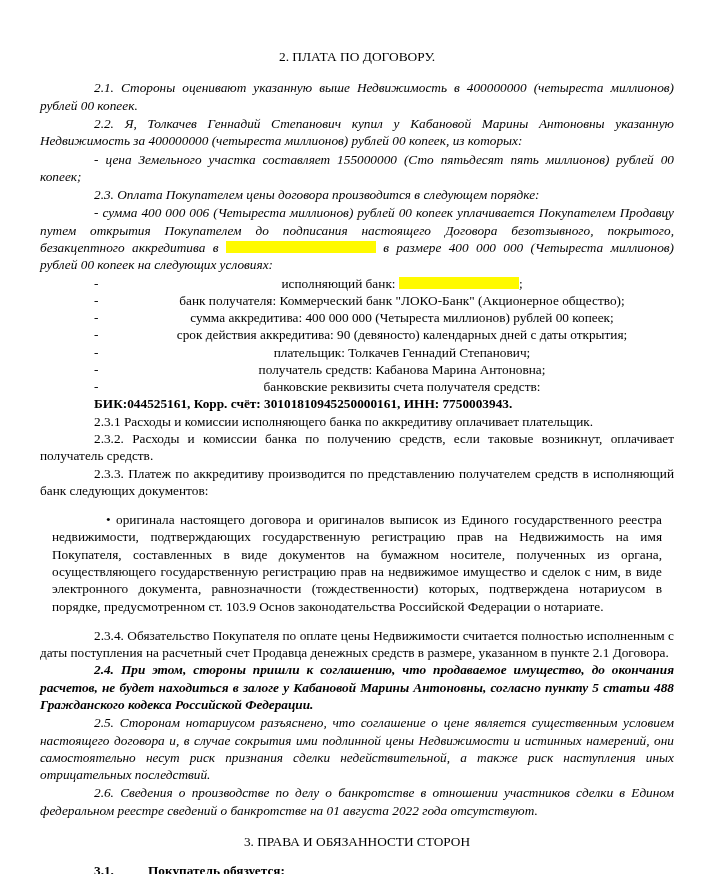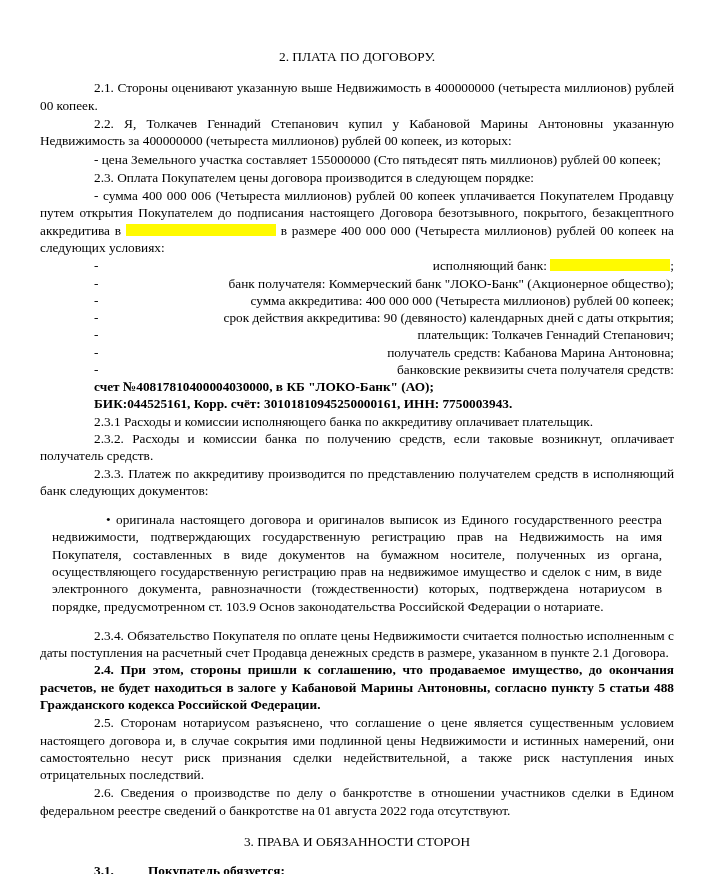--- a/index.html
+++ b/index.html
@@ -28,20 +28,21 @@
     margin: 8px 0 14px 0;
     font-size: 13.4px;
   }
   p.para {
     margin: 0 0 1px 0;
     text-align: justify;
     text-indent: 0;
   }
   p.indent {
     text-indent: 54px;
+    font-style: italic;
   }
   .bold { font-weight: bold; }
   .hl {
     background: #fffa00;
     display: inline-block;
     min-width: 150px;
     height: 12px;
     vertical-align: -1px;
   }
   .hl.short { min-width: 120px; }
@@ -51,21 +52,21 @@
   }
   .list-dash .dash {
     width: 90px;
     flex: 0 0 90px;
     text-align: left;
     padding-left: 54px;
     box-sizing: border-box;
   }
   .list-dash .txt {
     flex: 1 1 auto;
-    text-align: right;
+    text-align: center;
   }
   .acct-line {
     font-weight: bold;
     margin: 0;
     padding-left: 54px;
   }
   .sub-num {
     text-align: justify;
     margin: 0;
     text-indent: 54px;
@@ -139,21 +140,20 @@
   <div class="list-dash">
     <span class="dash">-</span>
     <span class="txt">получатель средств: Кабанова Марина Антоновна;</span>
   </div>
 
   <div class="list-dash">
     <span class="dash">-</span>
     <span class="txt">банковские реквизиты счета получателя средств:</span>
   </div>
 
-  <p class="acct-line">счет №40817810400004030000, в КБ "ЛОКО-Банк" (АО);</p>
   <p class="acct-line">БИК:044525161, Корр. счёт: 30101810945250000161, ИНН: 7750003943.</p>
 
   <p class="sub-num">2.3.1      Расходы и комиссии исполняющего банка по аккредитиву оплачивает плательщик.</p>
   <p class="sub-num">2.3.2.      Расходы и комиссии банка по получению средств, если таковые возникнут, оплачивает получатель средств.</p>
   <p class="sub-num">2.3.3. Платеж по аккредитиву производится по представлению получателем средств в исполняющий банк следующих документов:</p>
   <p class="bullet-para">• оригинала настоящего договора и оригиналов выписок из Единого государственного реестра недвижимости, подтверждающих государственную регистрацию прав на Недвижимость на имя Покупателя, составленных в виде документов на бумажном носителе, полученных из органа, осуществляющего государственную регистрацию прав на недвижимое имущество и сделок с ним, в виде электронного документа, равнозначности (тождественности) которых, подтверждена нотариусом в порядке, предусмотренном ст. 103.9 Основ законодательства Российской Федерации о нотариате.</p>
   <p class="sub-num">2.3.4.   Обязательство Покупателя по оплате цены Недвижимости считается полностью исполненным с даты поступления на расчетный счет Продавца денежных средств в размере, указанном в пункте 2.1 Договора.</p>
 
   <p class="para indent bold">2.4. При этом, стороны пришли к соглашению, что продаваемое имущество, до окончания расчетов, не будет находиться в залоге у Кабановой Марины Антоновны, согласно пункту 5 статьи 488 Гражданского кодекса Российской Федерации.</p>
 

